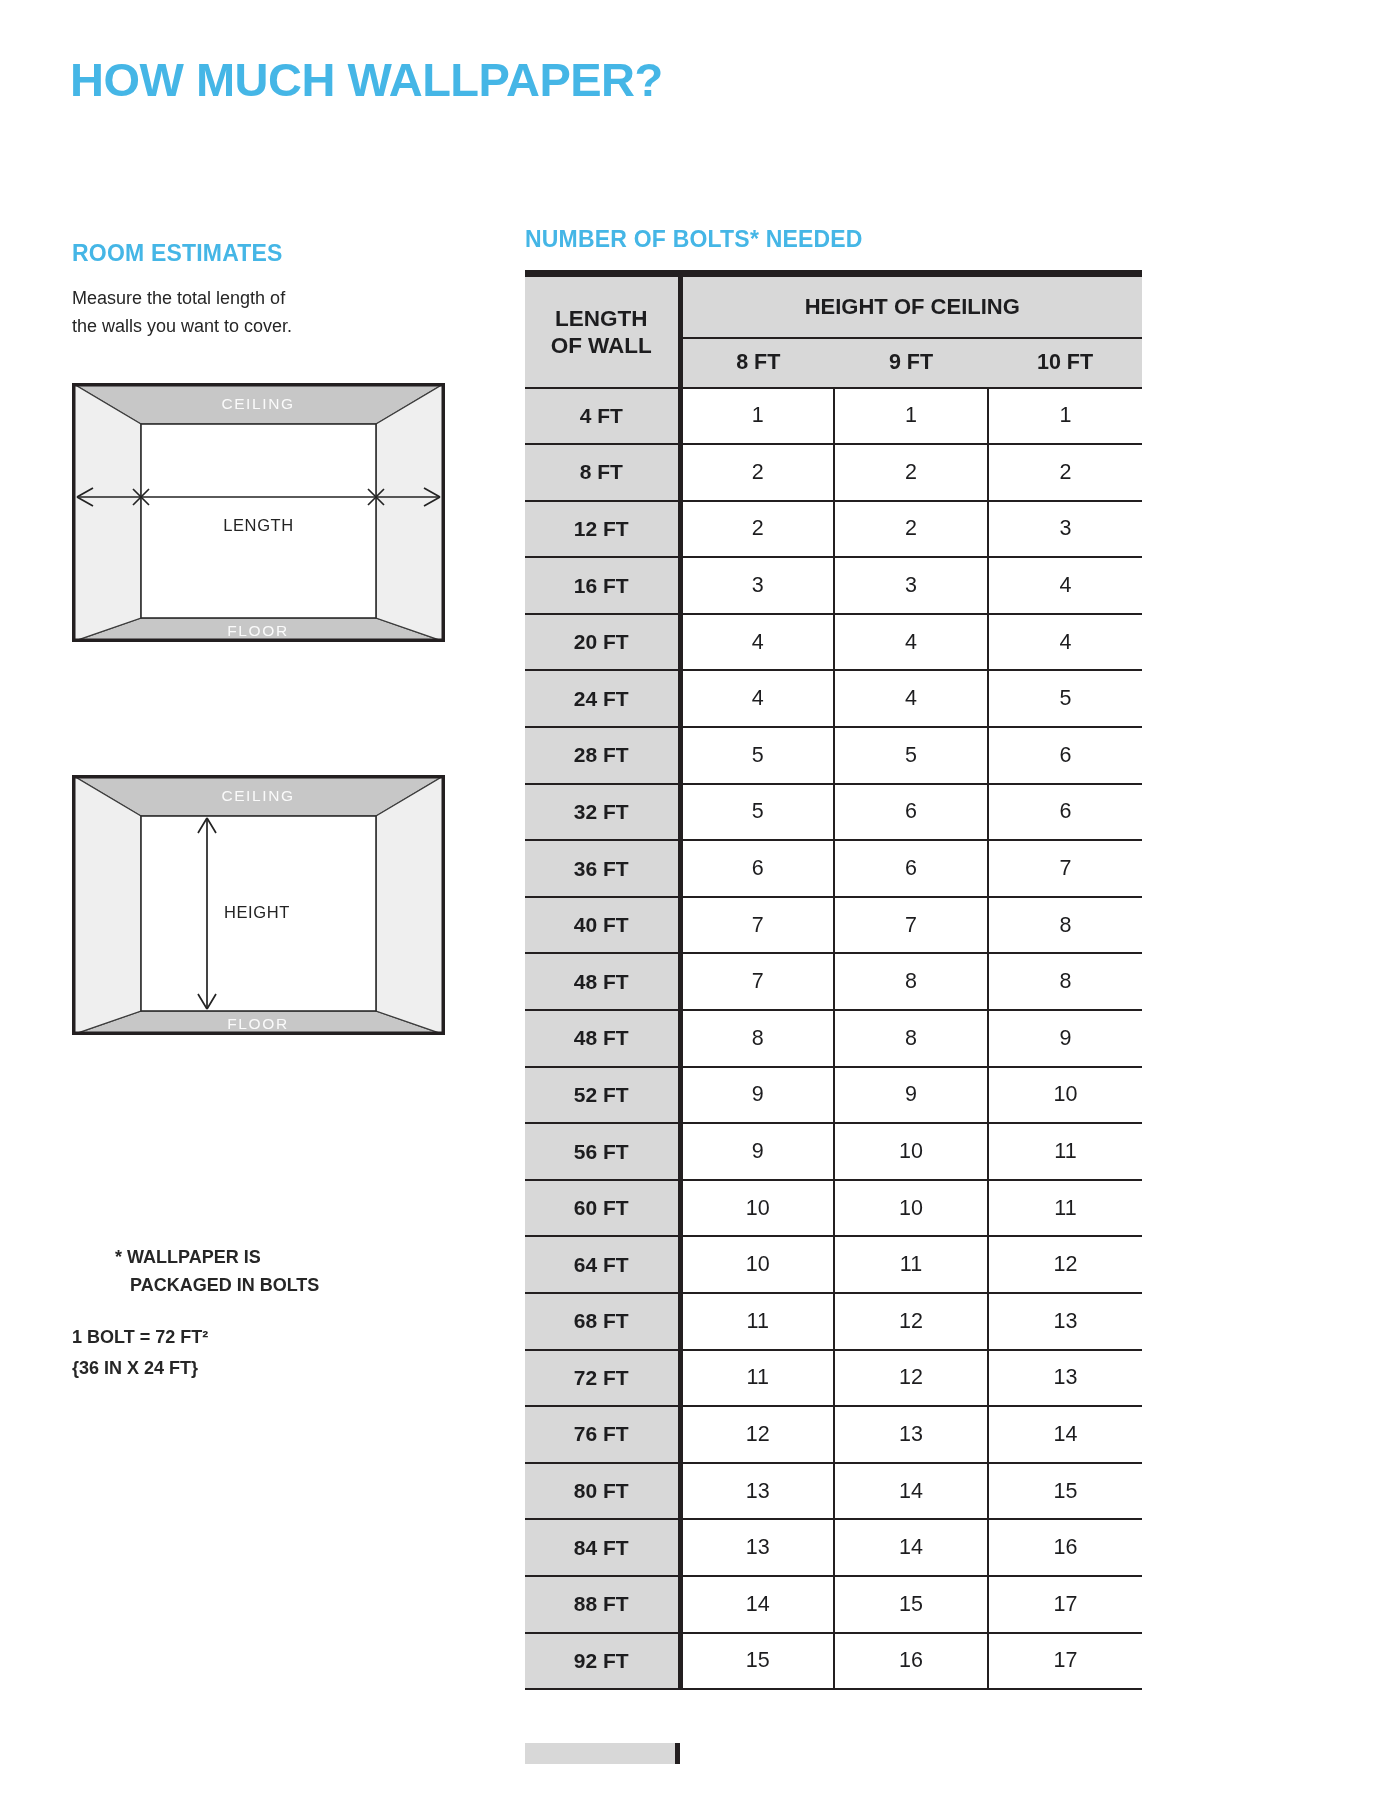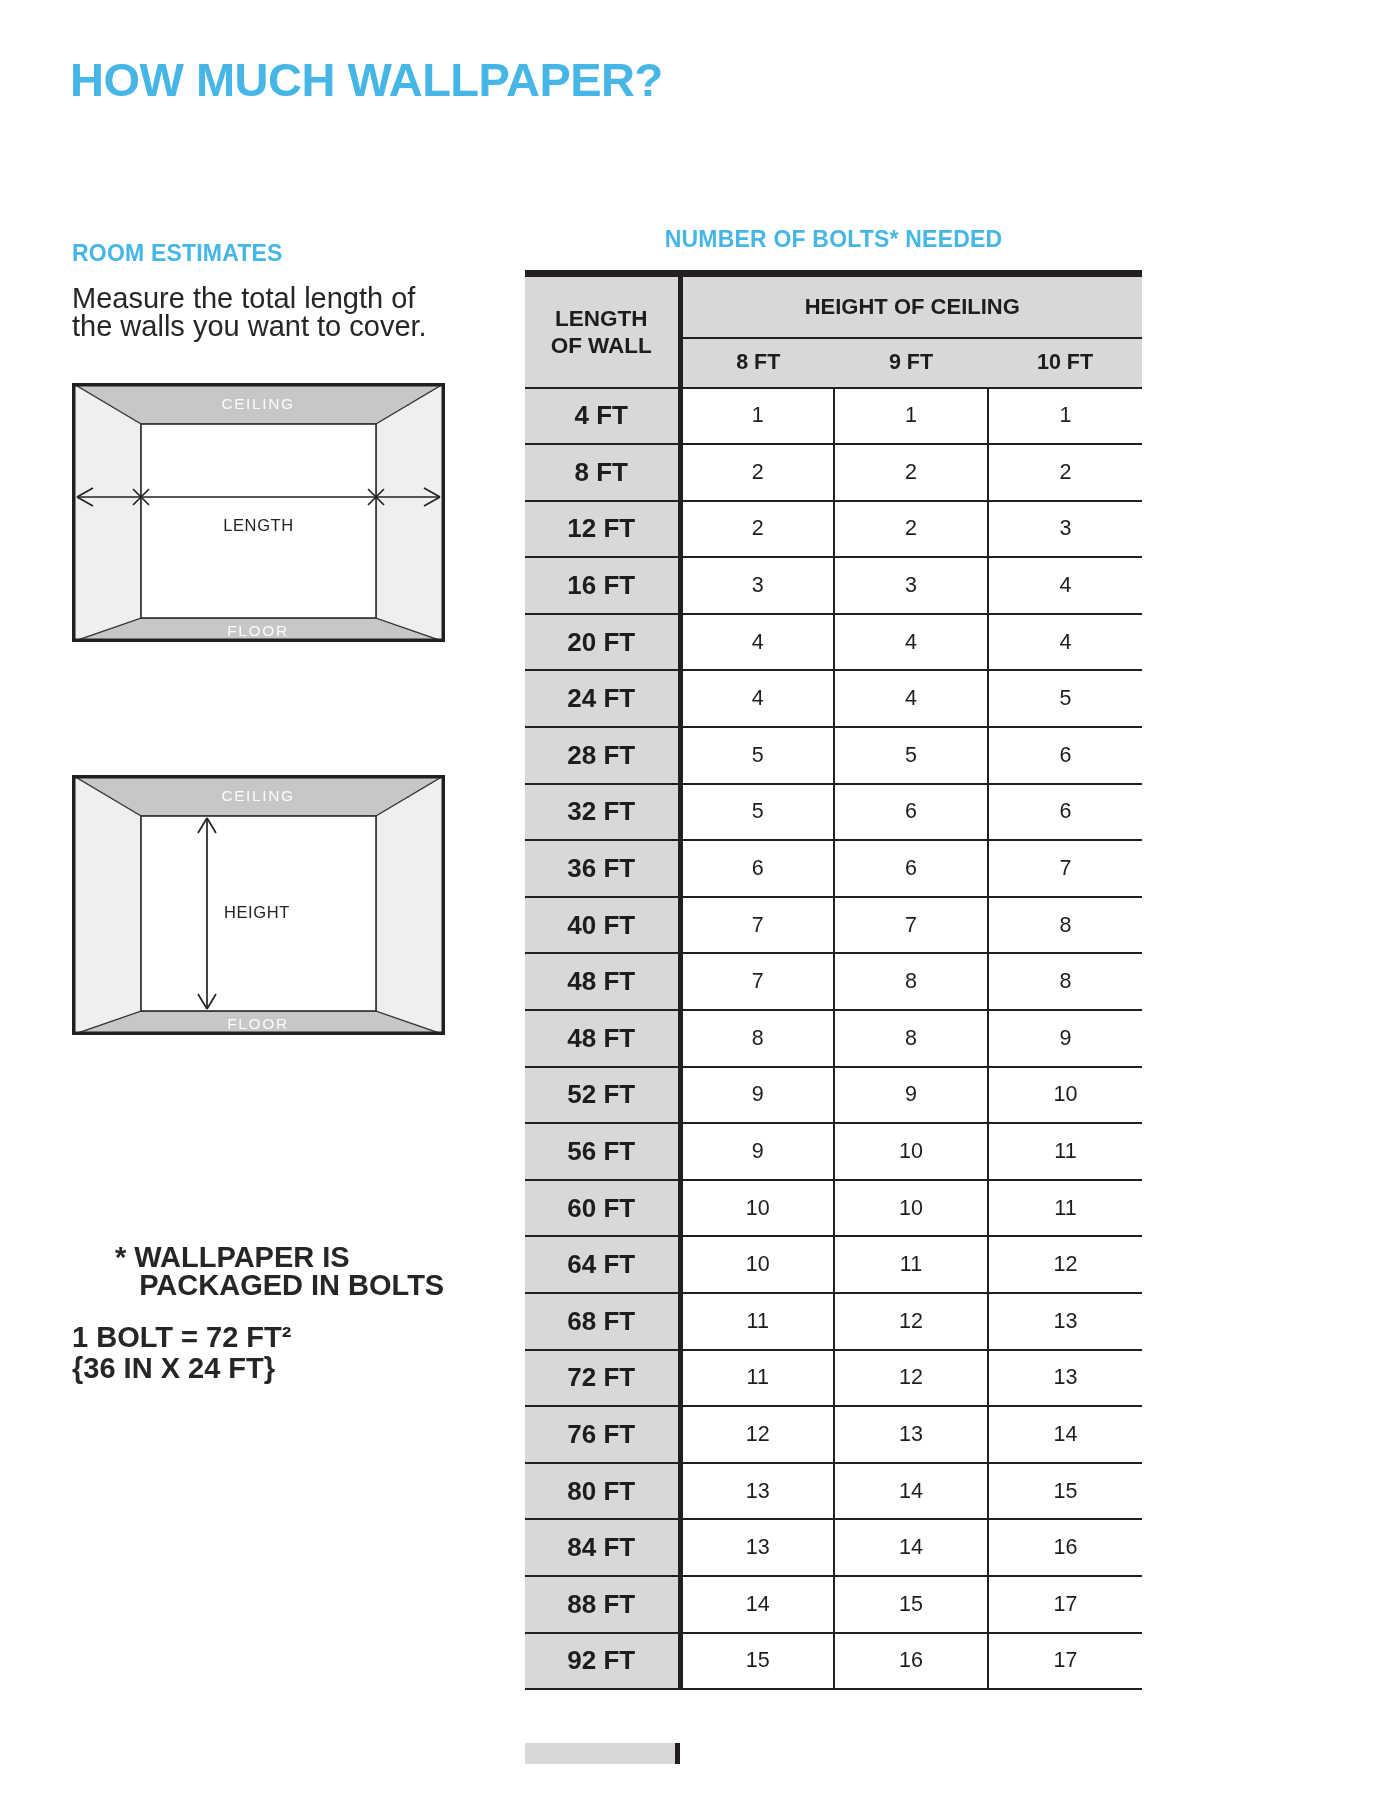--- a/index.html
+++ b/index.html
@@ -19,25 +19,25 @@
     position:absolute;left:70px;top:52px;margin:0;
     font-size:47px;font-weight:bold;letter-spacing:-0.5px;
     color:var(--accent);
   }
   .section-heading{
     position:absolute;margin:0;
     font-size:23px;font-weight:bold;letter-spacing:0.2px;
     color:var(--accent);
   }
   .room-estimates-heading{left:72px;top:240px;}
-  .table-heading{left:525px;top:226px;width:617px;text-align:center;}
+  .table-heading{left:525px;top:226px;width:617px;}
 
   .body-text{
     position:absolute;left:72px;margin:0;
-    font-size:29px;line-height:28px;color:#262626;
+    font-size:18px;line-height:28px;color:#262626;
     white-space:pre-wrap;width:420px;
   }
   .inst1{top:284px;}
   .inst2{top:678px;}
   .inst3{top:1072px;}
   .footnote{top:1243px;font-weight:bold;margin-left:43px;}
   .bolt-info{top:1322px;font-weight:bold;line-height:31px;}
 
   .diagram{position:absolute;left:72px;}
   .diagram1{top:383px;}
@@ -71,21 +71,21 @@
     background:var(--cell-gray);
     font-weight:bold;font-size:22px;height:64px;
   }
   td.subh{
     background:var(--cell-gray);
     font-weight:bold;font-size:21.5px;height:50px;
   }
   td.len-cell{
     background:var(--cell-gray);
     border-right:5px solid var(--line);
-    font-weight:bold;font-size:26px;height:56.6px;
+    font-weight:bold;font-size:21px;height:56.6px;
   }
   td.val-cell{font-size:21.5px;}
   td.val-cell + td.val-cell{border-left:2px solid var(--line);}
 
   .table-stub{
     position:absolute;left:525px;top:1743px;width:155px;height:21px;
     background:var(--cell-gray);border-right:5px solid var(--line);
   }
 </style>
 </head>

